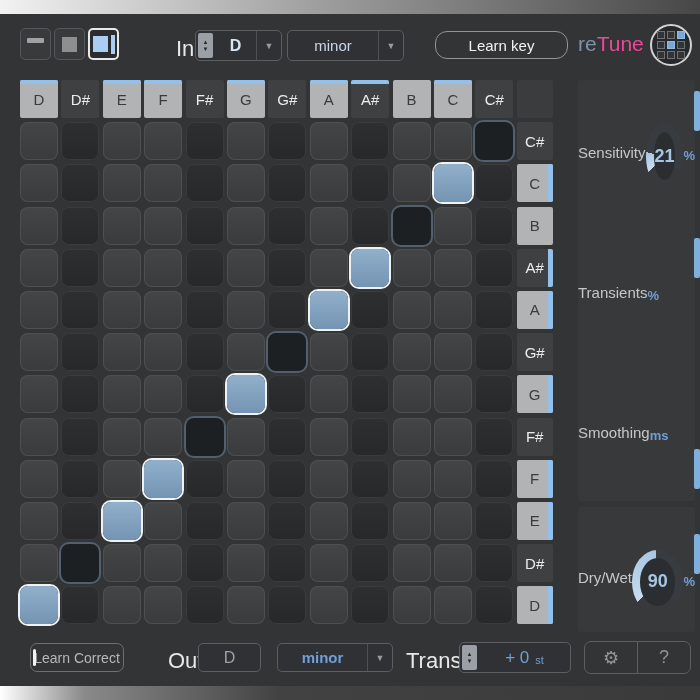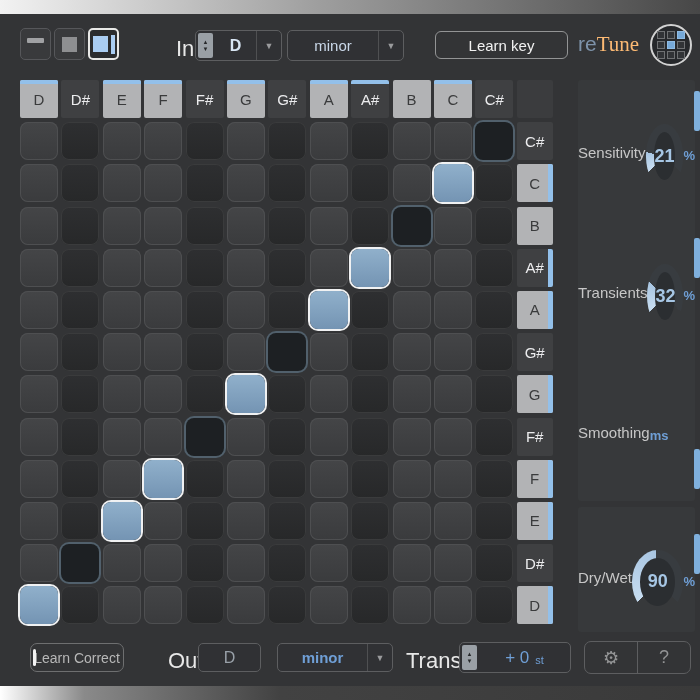--- a/index.html
+++ b/index.html
@@ -43,26 +43,26 @@
   .ctl .val { flex:1; display:flex; align-items:center; justify-content:center; font-size:16px; }
   .ctl .arrow { width:25px; border-left:1px solid #4f5052; display:flex;
     align-items:center; justify-content:center; color:#9a9b9d; font-size:9px; }
 
   #in-key   { left:195px; top:30px; width:87px; height:31px; }
   #in-key .val { color:#d8e6f4; font-weight:bold; }
   #in-scale { left:287px; top:30px; width:117px; height:31px; }
   #in-scale .val { color:#c9d7e8; font-size:15px; }
 
   .btn-learn { position:absolute; left:435px; top:31px; width:133px; height:28px;
-    border:1px solid #939495; border-radius:6px; color:#f1f1f1; font-size:15px;
+    border:1px solid #939495; border-radius:12px; color:#f1f1f1; font-size:15px;
     display:flex; align-items:center; justify-content:center; background:transparent; }
 
   .logo { position:absolute; left:578px; top:32px; font-size:21px; display:flex; }
   .logo-re { color:#7e93aa; }
-  .logo-tune { color:#fdba74;font-family:Liberation Serif, serif; }
+  .logo-tune { color:#ec4899; }
   .logo-circle { position:absolute; left:650px; top:24px; width:42px; height:42px;
     border:2px solid #d2d2d2; border-radius:50%; background:#26282b;
     display:flex; align-items:center; justify-content:center; overflow:hidden; }
   .mini-grid { display:grid; grid-template-columns:repeat(3,8px); grid-auto-rows:8px; gap:2px; }
   .mg { border:1px solid #6f7173; background:#313336; }
   .mg.blue { background:#76a9d8; border-color:#8fbce4; }
 
   
   #matrix { position:absolute; left:20px; top:80px; display:grid;
     grid-template-columns:repeat(12, 38px) 36px; grid-auto-rows:38px;
@@ -406,25 +406,20 @@
       <div class="knob-label">Sensitivity</div>
       <div class="knob" style="background: conic-gradient(from 225deg, rgb(198, 220, 240) 0deg, rgb(169, 198, 226) 56.7deg, rgb(56, 60, 64) 56.7deg, rgb(56, 60, 64) 270deg, transparent 270deg, transparent 360deg);">
         <div class="knob-inner">
           <span class="knob-value">21</span>
         </div>
       </div>
       <div class="knob-unit">%</div>
     </div>
     <div class="knob-block">
       <div class="knob-label">Transients</div>
-      <div class="knob" style="background: conic-gradient(from 225deg, rgb(198, 220, 240) 0deg, rgb(169, 198, 226) 86.4deg, rgb(56, 60, 64) 86.4deg, rgb(56, 60, 64) 270deg, transparent 270deg, transparent 360deg);">
-        <div class="knob-inner">
-          <span class="knob-value">32</span>
-        </div>
-      </div>
       <div class="knob-unit">%</div>
     </div>
     <div class="knob-block">
       <div class="knob-label">Smoothing</div>
       <div class="knob-unit">ms</div>
     </div>
   </div>
 <div class="knob-section" id="knob-section-2">
     <div class="knob-block">
       <div class="knob-label">Dry/Wet</div>

